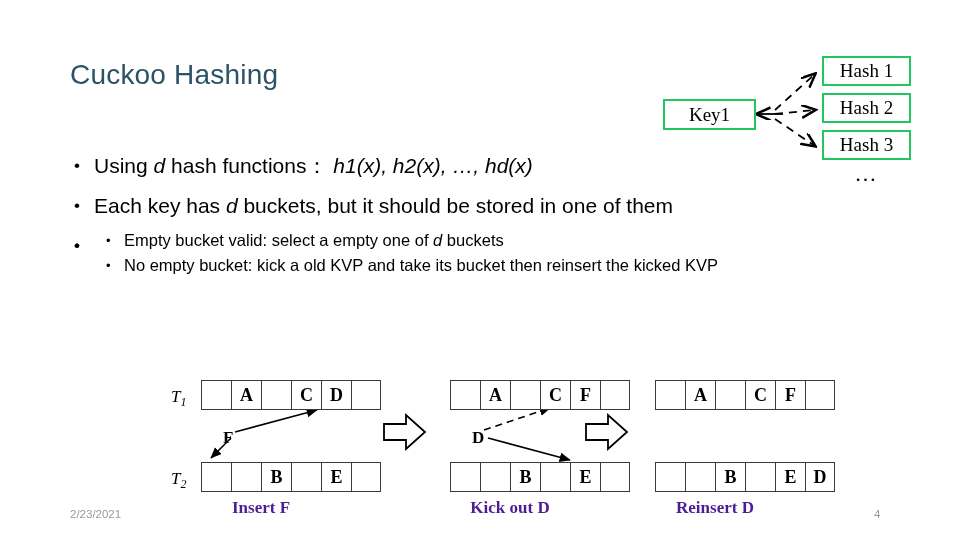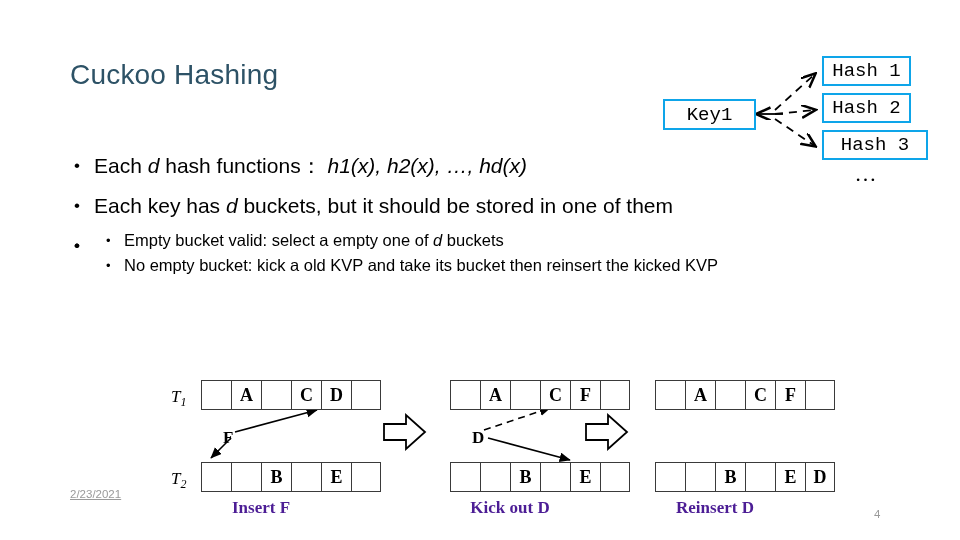--- a/index.html
+++ b/index.html
@@ -78,33 +78,33 @@
   #hash-diagram {
     position: absolute;
     left: 655px;
     top: 48px;
     width: 270px;
     height: 145px;
   }
   .dbox {
     position: absolute;
     box-sizing: border-box;
-    border: 2px solid #0ea5e9;
+    border: 2px solid #22c55e;
     background: #fff;
-    font-family: Liberation Mono, monospace;
+    font-family: Liberation Serif, serif;
     font-size: 19px;
     display: flex;
     align-items: center;
     justify-content: center;
     color: #000;
   }
   #key1-box { left: 8px;  top: 51px; width: 93px; height: 31px; }
   #hash1-box { left: 167px; top: 8px;  width: 89px; height: 30px; }
   #hash2-box { left: 167px; top: 45px; width: 89px; height: 30px; }
-  #hash3-box { left: 167px; top: 82px; width: 106px; height: 30px; }
+  #hash3-box { left: 167px; top: 82px; width: 89px; height: 30px; }
   #hash-ellipsis {
     position: absolute;
     left: 167px;
     top: 113px;
     width: 89px;
     text-align: center;
     font-family: "Liberation Serif", serif;
     font-size: 22px;
     letter-spacing: 2px;
     color: #000;
@@ -175,42 +175,41 @@
   .panel-svg { position: absolute; left: 0; top: 0; }
 
   .blockarrow { position: absolute; top: 36px; }
   #blockarrow-1 { left: 222px; }
   #blockarrow-2 { left: 424px; }
 
   
   #footer-date {
     position: absolute;
     left: 70px;
-    top: 488px;
+    top: 508px;
     font-size: 11.5px;
     color: #9a9a9a;
-    text-decoration: underline;
   }
   #footer-page {
     position: absolute;
     left: 874px;
     top: 508px;
     font-size: 11.5px;
     color: #9a9a9a;
   }
 </style>
 </head>
 <body>
 
 <div id="slide">
 
   <div id="title">Cuckoo Hashing</div>
 
   <div id="bullets">
-      <div class="lvl1"><span class="bullet-dot">•</span><span><span>Each </span><span class="it">d</span><span>  hash functions：  </span><span class="it">h1(x), h2(x), …, hd(x)</span></span></div>
+      <div class="lvl1"><span class="bullet-dot">•</span><span><span>Using </span><span class="it">d</span><span>  hash functions：  </span><span class="it">h1(x), h2(x), …, hd(x)</span></span></div>
       <div class="lvl1"><span class="bullet-dot">•</span><span><span>Each key  has </span><span class="it">d</span><span>  buckets, but it should be stored in one of them</span></span></div>
       <div class="lvl1"><span class="bullet-dot">•</span></div>
       <div class="lvl1"><span class="bullet-dot">•</span></div>
       <div class="lvl2wrap">
         <div class="lvl2"><span class="bullet-dot">•</span><span><span>Empty bucket valid:  select a empty one of </span><span class="it">d</span><span> buckets</span></span></div>
         <div class="lvl2"><span class="bullet-dot">•</span><span><span>No empty bucket: kick a old KVP and take its bucket then reinsert the kicked KVP</span></span></div>
       </div>
     </div>
 
   <div id="hash-diagram">

